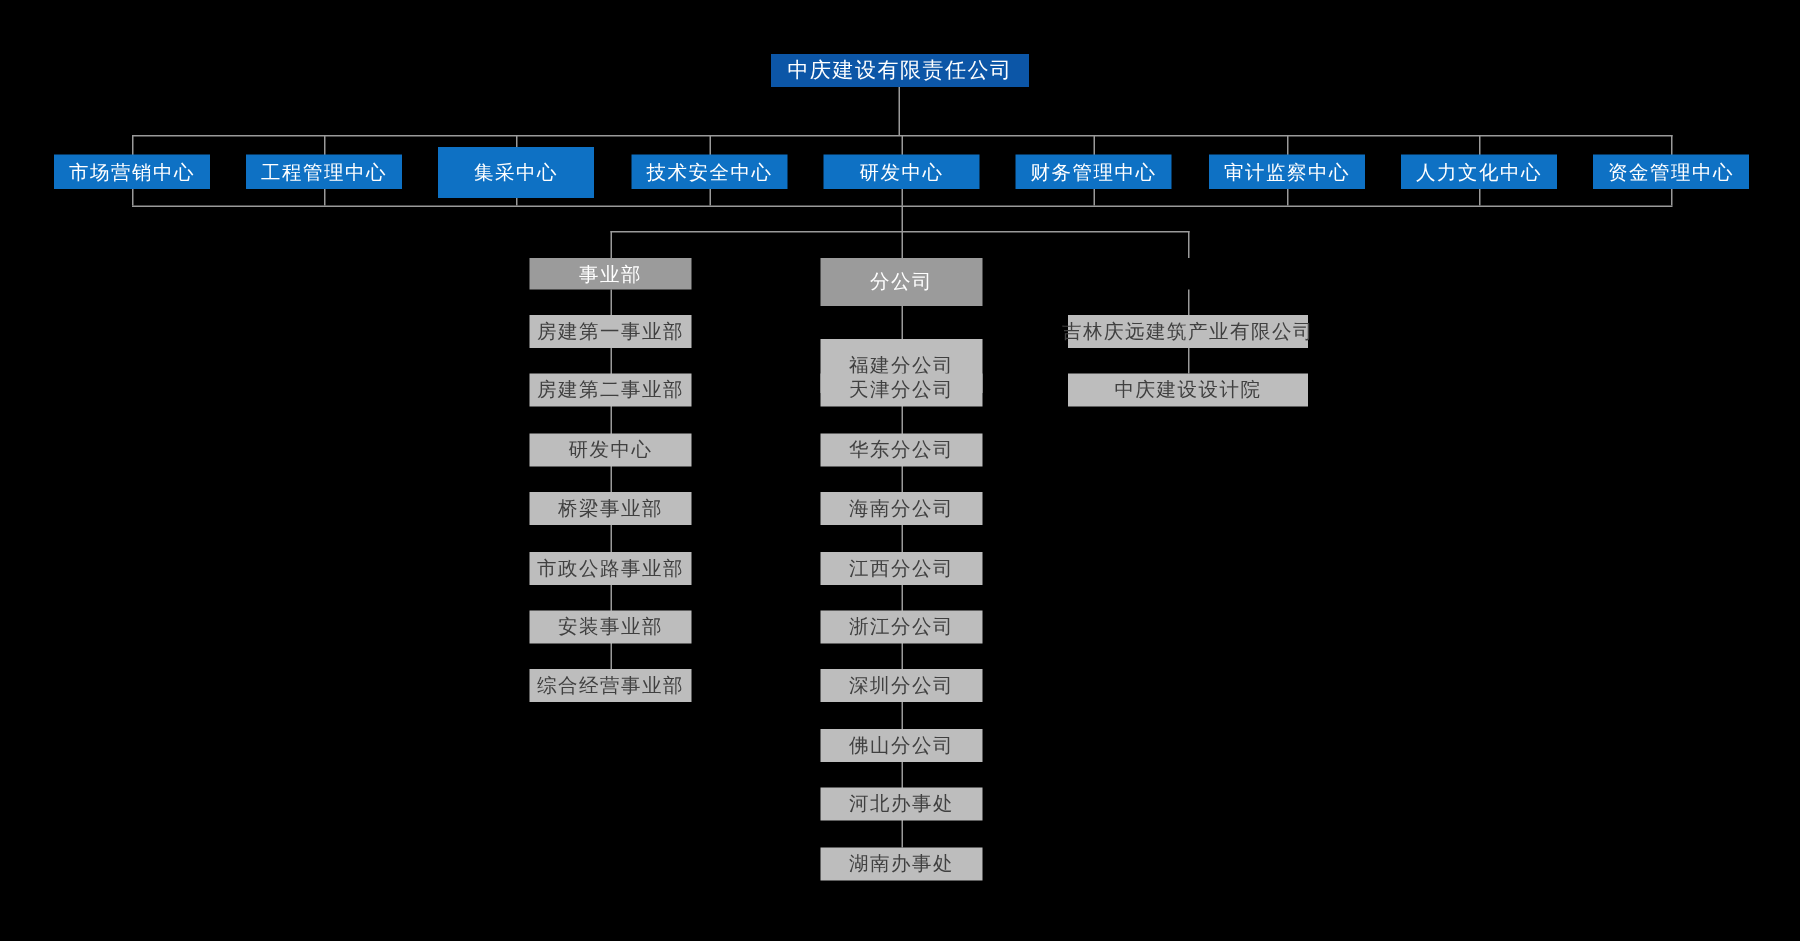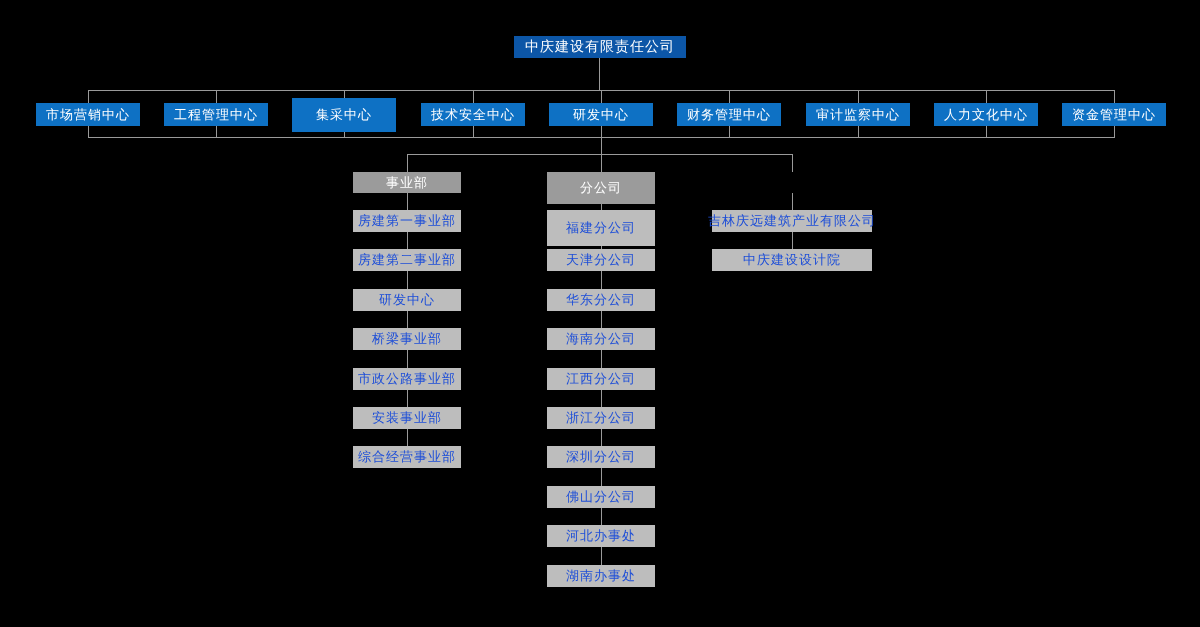--- a/index.html
+++ b/index.html
@@ -39,21 +39,21 @@
     font-size: 14px;
   }
   .node.center {
     background: var(--center-blue, #0e71c4);
   }
   .node.hdr {
     background: var(--header-gray, #9b9b9b);
   }
   .node.child {
     background: var(--child-gray, #bdbdbd);
-    color: #1d4ed8;
+    color: #404040;
   }
 </style>
 </head>
 <body>
 
 <div class="canvas">
 
   <div class="line v" style="left:599px;top:58px;height:32px"></div>
 
   <div class="line h" style="left:88px;top:90px;width:1027px"></div>
@@ -98,21 +98,21 @@
   <div class="node hdr" style="left:547px;top:172px;width:108px;height:32px">分公司</div>
 
   <div class="node child" style="left:353px;top:210px;width:108px;height:22px">房建第一事业部</div>
   <div class="node child" style="left:353px;top:249px;width:108px;height:22px">房建第二事业部</div>
   <div class="node child" style="left:353px;top:289px;width:108px;height:22px">研发中心</div>
   <div class="node child" style="left:353px;top:328px;width:108px;height:22px">桥梁事业部</div>
   <div class="node child" style="left:353px;top:368px;width:108px;height:22px">市政公路事业部</div>
   <div class="node child" style="left:353px;top:407px;width:108px;height:22px">安装事业部</div>
   <div class="node child" style="left:353px;top:446px;width:108px;height:22px">综合经营事业部</div>
 
-  <div class="node child" style="left:547px;top:210px;width:108px;height:36px">福建分公司</div>
+  <div class="node child" style="left:547px;top:226px;width:108px;height:36px">福建分公司</div>
   <div class="node child" style="left:547px;top:249px;width:108px;height:22px">天津分公司</div>
   <div class="node child" style="left:547px;top:289px;width:108px;height:22px">华东分公司</div>
   <div class="node child" style="left:547px;top:328px;width:108px;height:22px">海南分公司</div>
   <div class="node child" style="left:547px;top:368px;width:108px;height:22px">江西分公司</div>
   <div class="node child" style="left:547px;top:407px;width:108px;height:22px">浙江分公司</div>
   <div class="node child" style="left:547px;top:446px;width:108px;height:22px">深圳分公司</div>
   <div class="node child" style="left:547px;top:486px;width:108px;height:22px">佛山分公司</div>
   <div class="node child" style="left:547px;top:525px;width:108px;height:22px">河北办事处</div>
   <div class="node child" style="left:547px;top:565px;width:108px;height:22px">湖南办事处</div>
 

